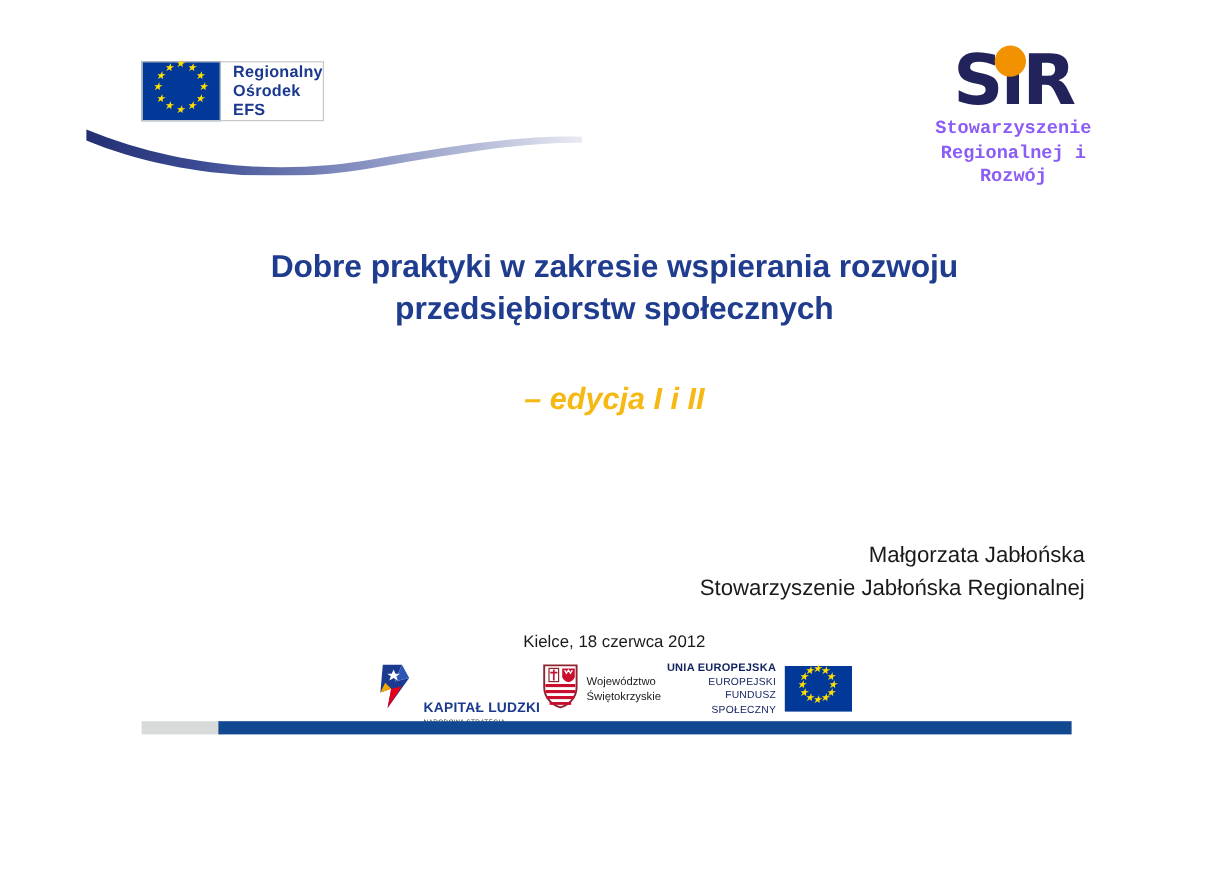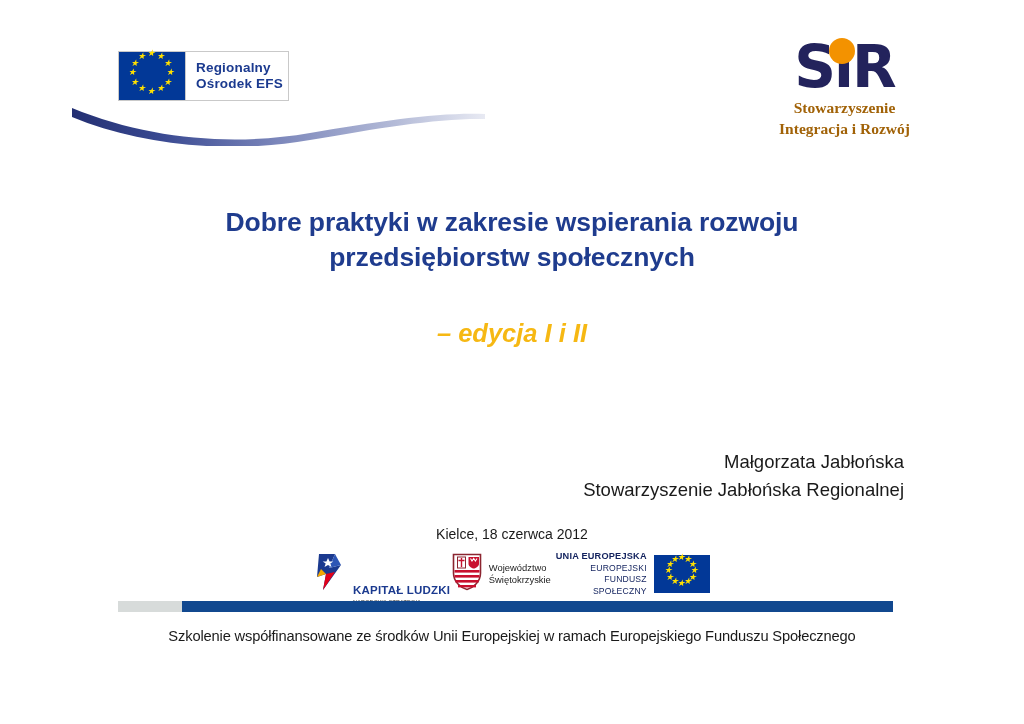--- a/index.html
+++ b/index.html
@@ -18,21 +18,21 @@
     height: 724px;
     background: #ffffff;
     overflow: hidden;
   }
 
   
   .ros-efs {
     position: absolute;
     left: 118px;
     top: 51px;
-    width: 171px;
+    width: 152px;
     height: 50px;
     display: flex;
     align-items: stretch;
     box-sizing: border-box;
   }
   .ros-efs-flag {
     width: 68px;
     background: #023897;
     border: 1px solid #c9c9c9;
     box-sizing: border-box;
@@ -115,25 +115,25 @@
     position: absolute;
     left: 50%;
     top: 0px;
     margin-left: -16px;
     width: 26px;
     height: 26px;
     border-radius: 50%;
     background: #f39200;
   }
   .sir-sub {
-    font-family: Liberation Serif, serif;
+    font-family: Liberation Mono, monospace;
     font-weight: bold;
     font-size: 15.5px;
     line-height: 19px;
-    color: #a16207;
+    color: #8b5cf6;
     margin-top: 2px;
   }
 
   
   .title-block {
     position: absolute;
     left: 120px;
     top: 205px;
     width: 784px;
     text-align: center;
@@ -316,21 +316,21 @@
                L425,19 C378,18 320,28 250,40 C172,54 82,46 12,17 Z" fill="url(#waveGrad)"></path>
     </svg>
   </div>
 
   <div class="sir-logo">
     <div class="sir-mark">
       <div class="sir-word">SiR</div>
       <div class="sir-dot"></div>
     </div>
     <div class="sir-sub">Stowarzyszenie</div>
-    <div class="sir-sub">Integracja i Rozwój</div>
+    <div class="sir-sub">Regionalnej i Rozwój</div>
   </div>
 
   <div class="title-block">
     <div class="title-main">
       <div>Dobre praktyki w zakresie wspierania rozwoju</div>
       <div>przedsiębiorstw społecznych</div>
     </div>
     <div class="title-sub">
       <div>– edycja I i II</div>
     </div>
@@ -405,15 +405,14 @@
           <i class="eu-star" style="left:25%;top:6.7%"></i>
         </div>
       </div>
     </div>
 
   </div>
 
   <div class="bar-gray"></div>
   <div class="bar-blue"></div>
 
-  <div class="footer-caption">Szkolenie współfinansowane ze środków Unii Europejskiej w ramach Europejskiego Funduszu Społecznego</div>
 
 </div>
 
 </body></html>

